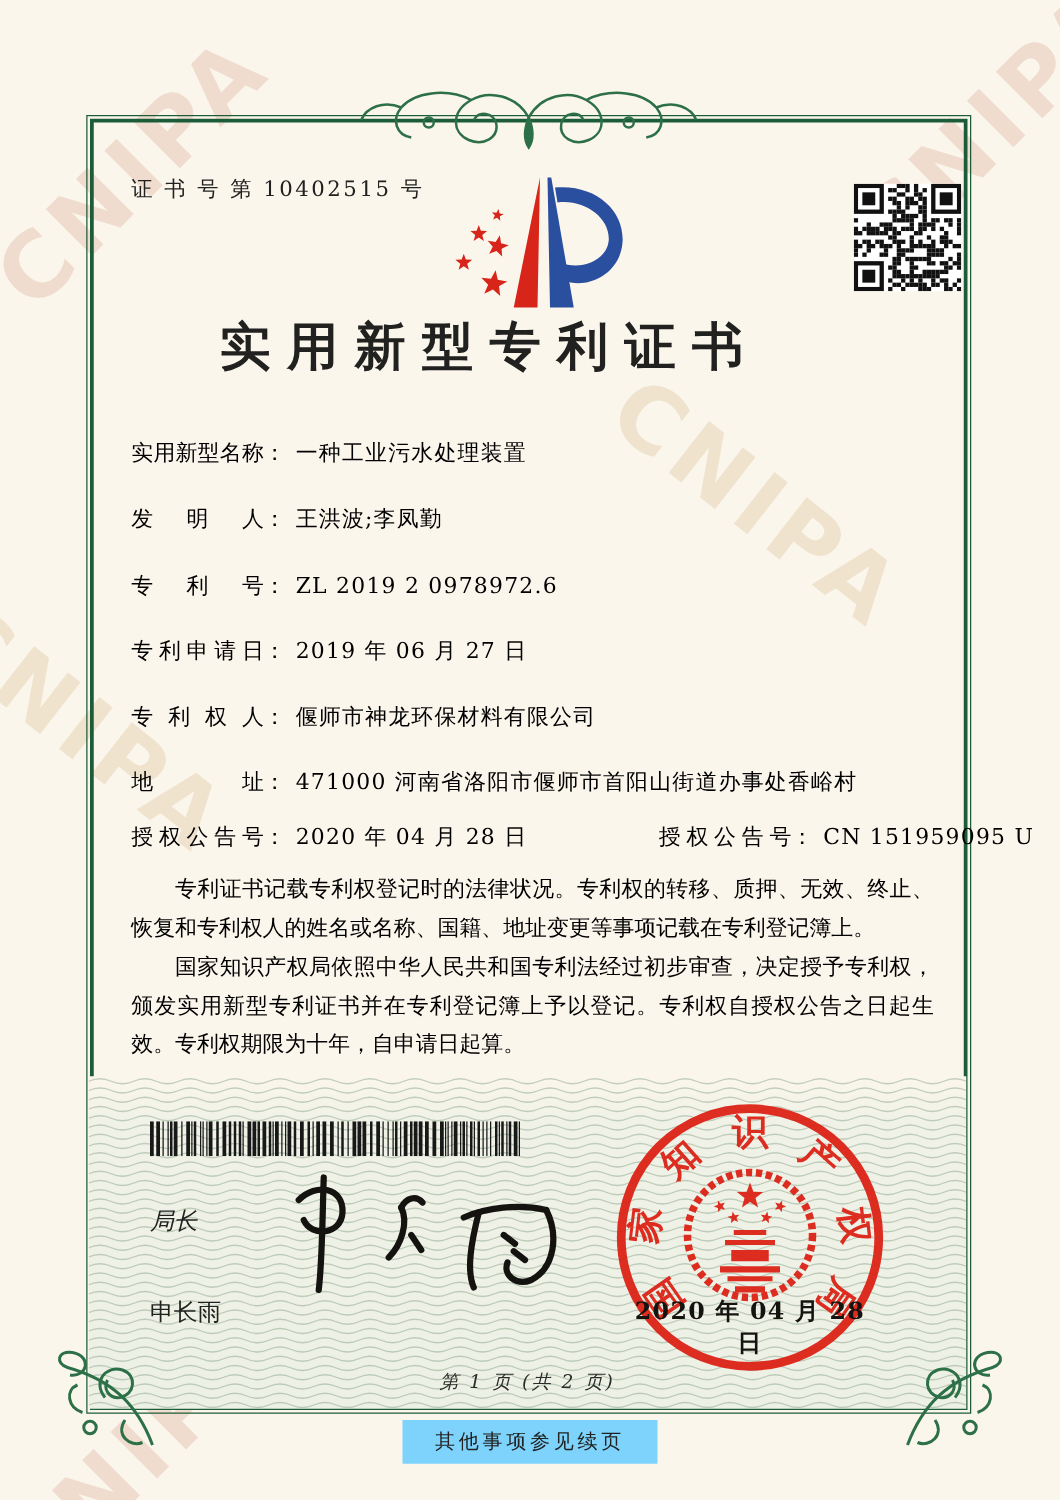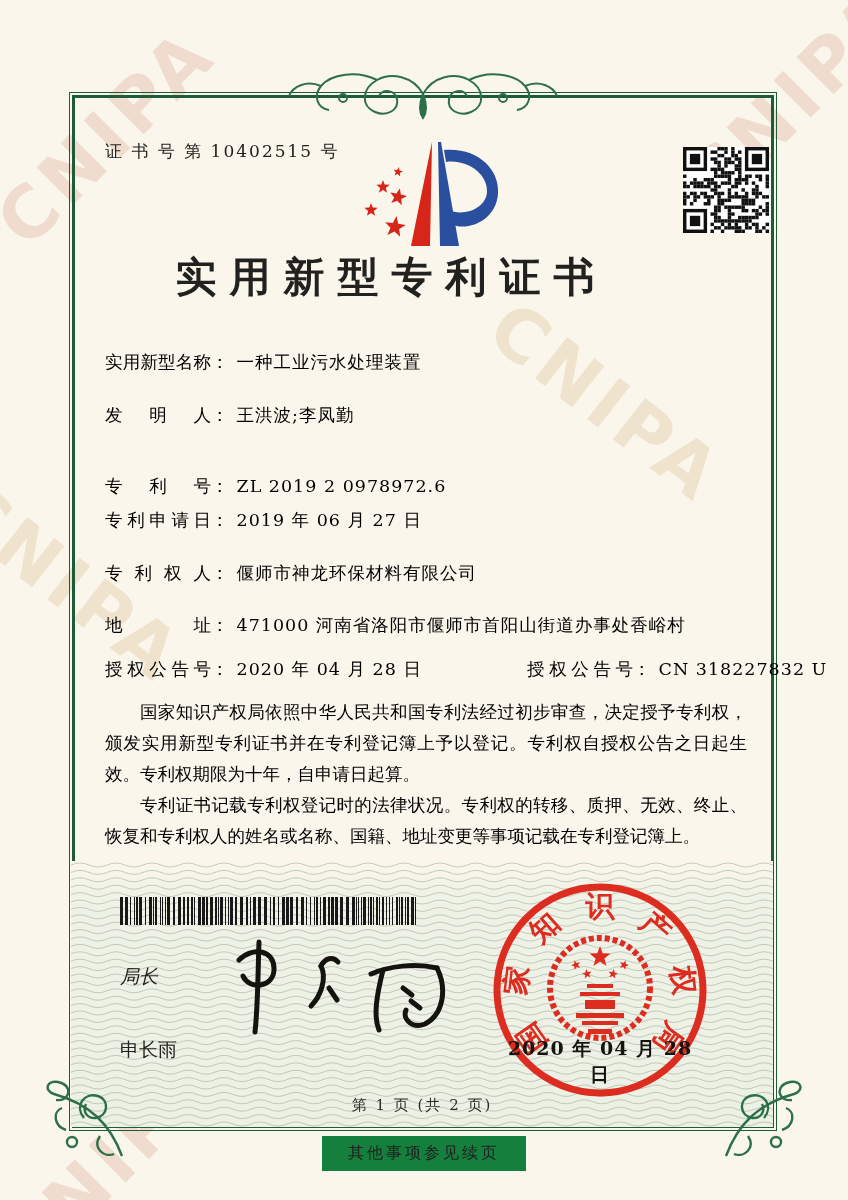--- a/index.html
+++ b/index.html
@@ -42,23 +42,23 @@
   .barcode{position:absolute;left:120px;top:897px;}
   .sig-title{left:120px;top:964px;font-size:19px;font-style:italic;}
   .sig-name{left:120px;top:1037px;font-size:19px;}
   .signature{position:absolute;left:225px;top:928px;}
 
   .seal{position:absolute;left:490px;top:880px;}
   .seal-date{position:absolute;left:500px;top:1036px;width:200px;text-align:center;
              font-size:19px;color:#15130f;letter-spacing:1px;font-weight:bold;}
 
   .pageinfo{left:69px;top:1096px;width:706px;text-align:center;font-size:15px;color:#2b2b28;
-            letter-spacing:2px;}
+            letter-spacing:2px;font-style:italic;}
   .contnote{position:absolute;left:0;top:1136px;width:848px;text-align:center;}
-  .contnote span{display:inline-block;background:#15803d;padding:7px 26px;font-size:16px;
+  .contnote span{display:inline-block;background:#7dd3fc;padding:7px 26px;font-size:16px;
                  letter-spacing:3px;color:#21211f;}
 </style>
 </head>
 <body>
 
 <div id="page">
 
   <div class="wm" style="left:-30px;top:95px;transform:rotate(-45deg);">CNIPA</div>
   <div class="wm" style="left:660px;top:55px;transform:rotate(-45deg);">CNIPA</div>
   <div class="wm inner" style="left:470px;top:360px;transform:rotate(38deg);">CNIPA</div>
@@ -399,41 +399,41 @@
   </svg>
 
   <div class="text title">实用新型专利证书</div>
 
   <div class="frow" style="top:350px;">
     <span class="flabel">实用新型名称</span><span class="fcolon">：</span><span class="fvalue">一种工业污水处理装置</span>
   </div>
   <div class="frow" style="top:403px;">
     <span class="flabel">发明人</span><span class="fcolon">：</span><span class="fvalue">王洪波;李凤勤</span>
   </div>
-  <div class="frow" style="top:456px;margin-top:18px;">
+  <div class="frow" style="top:456px;">
     <span class="flabel">专利号</span><span class="fcolon">：</span><span class="fvalue">ZL 2019 2 0978972.6</span>
   </div>
   <div class="frow" style="top:508px;">
     <span class="flabel">专利申请日</span><span class="fcolon">：</span><span class="fvalue">2019 年 06 月 27 日</span>
   </div>
   <div class="frow" style="top:561px;">
     <span class="flabel">专利权人</span><span class="fcolon">：</span><span class="fvalue">偃师市神龙环保材料有限公司</span>
   </div>
   <div class="frow" style="top:613px;">
     <span class="flabel">地址</span><span class="fcolon">：</span><span class="fvalue">471000 河南省洛阳市偃师市首阳山街道办事处香峪村</span>
   </div>
   <div class="frow" style="top:657px;">
     <span class="flabel">授权公告号</span><span class="fcolon">：</span><span class="fvalue">2020 年 04 月 28 日</span>
     <span style="display:inline-block;width:94px;"></span>
-    <span class="flabel">授权公告号</span><span class="fcolon">：</span><span class="fvalue">CN 318227832 U</span>
+    <span class="flabel">授权公告号</span><span class="fcolon">：</span><span class="fvalue">CN 151959095 U</span>
   </div>
 
   <div class="paras">
+    <p>专利证书记载专利权登记时的法律状况。专利权的转移、质押、无效、终止、恢复和专利权人的姓名或名称、国籍、地址变更等事项记载在专利登记簿上。</p>
     <p>国家知识产权局依照中华人民共和国专利法经过初步审查，决定授予专利权，颁发实用新型专利证书并在专利登记簿上予以登记。专利权自授权公告之日起生效。专利权期限为十年，自申请日起算。</p>
-    <p>专利证书记载专利权登记时的法律状况。专利权的转移、质押、无效、终止、恢复和专利权人的姓名或名称、国籍、地址变更等事项记载在专利登记簿上。</p>
   </div>
 
   <svg class="barcode" width="300" height="28">
     <g id="barcodebars" fill="#181818">
         <rect x="0" y="0" width="3" height="28"></rect>
         <rect x="5" y="0" width="3" height="28"></rect>
         <rect x="10" y="0" width="1" height="28"></rect>
         <rect x="14" y="0" width="1" height="28"></rect>
         <rect x="16" y="0" width="2" height="28"></rect>
         <rect x="19" y="0" width="3" height="28"></rect>

